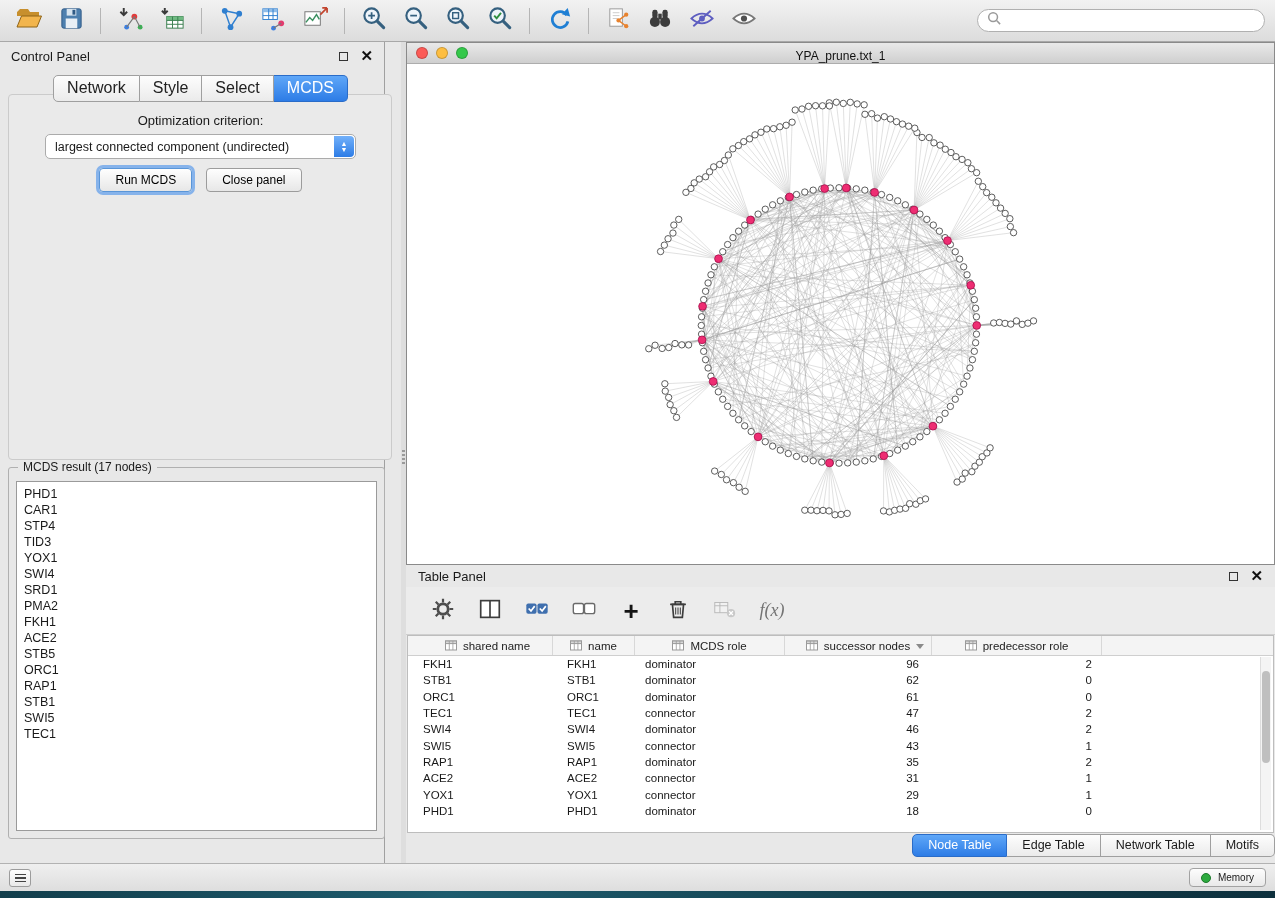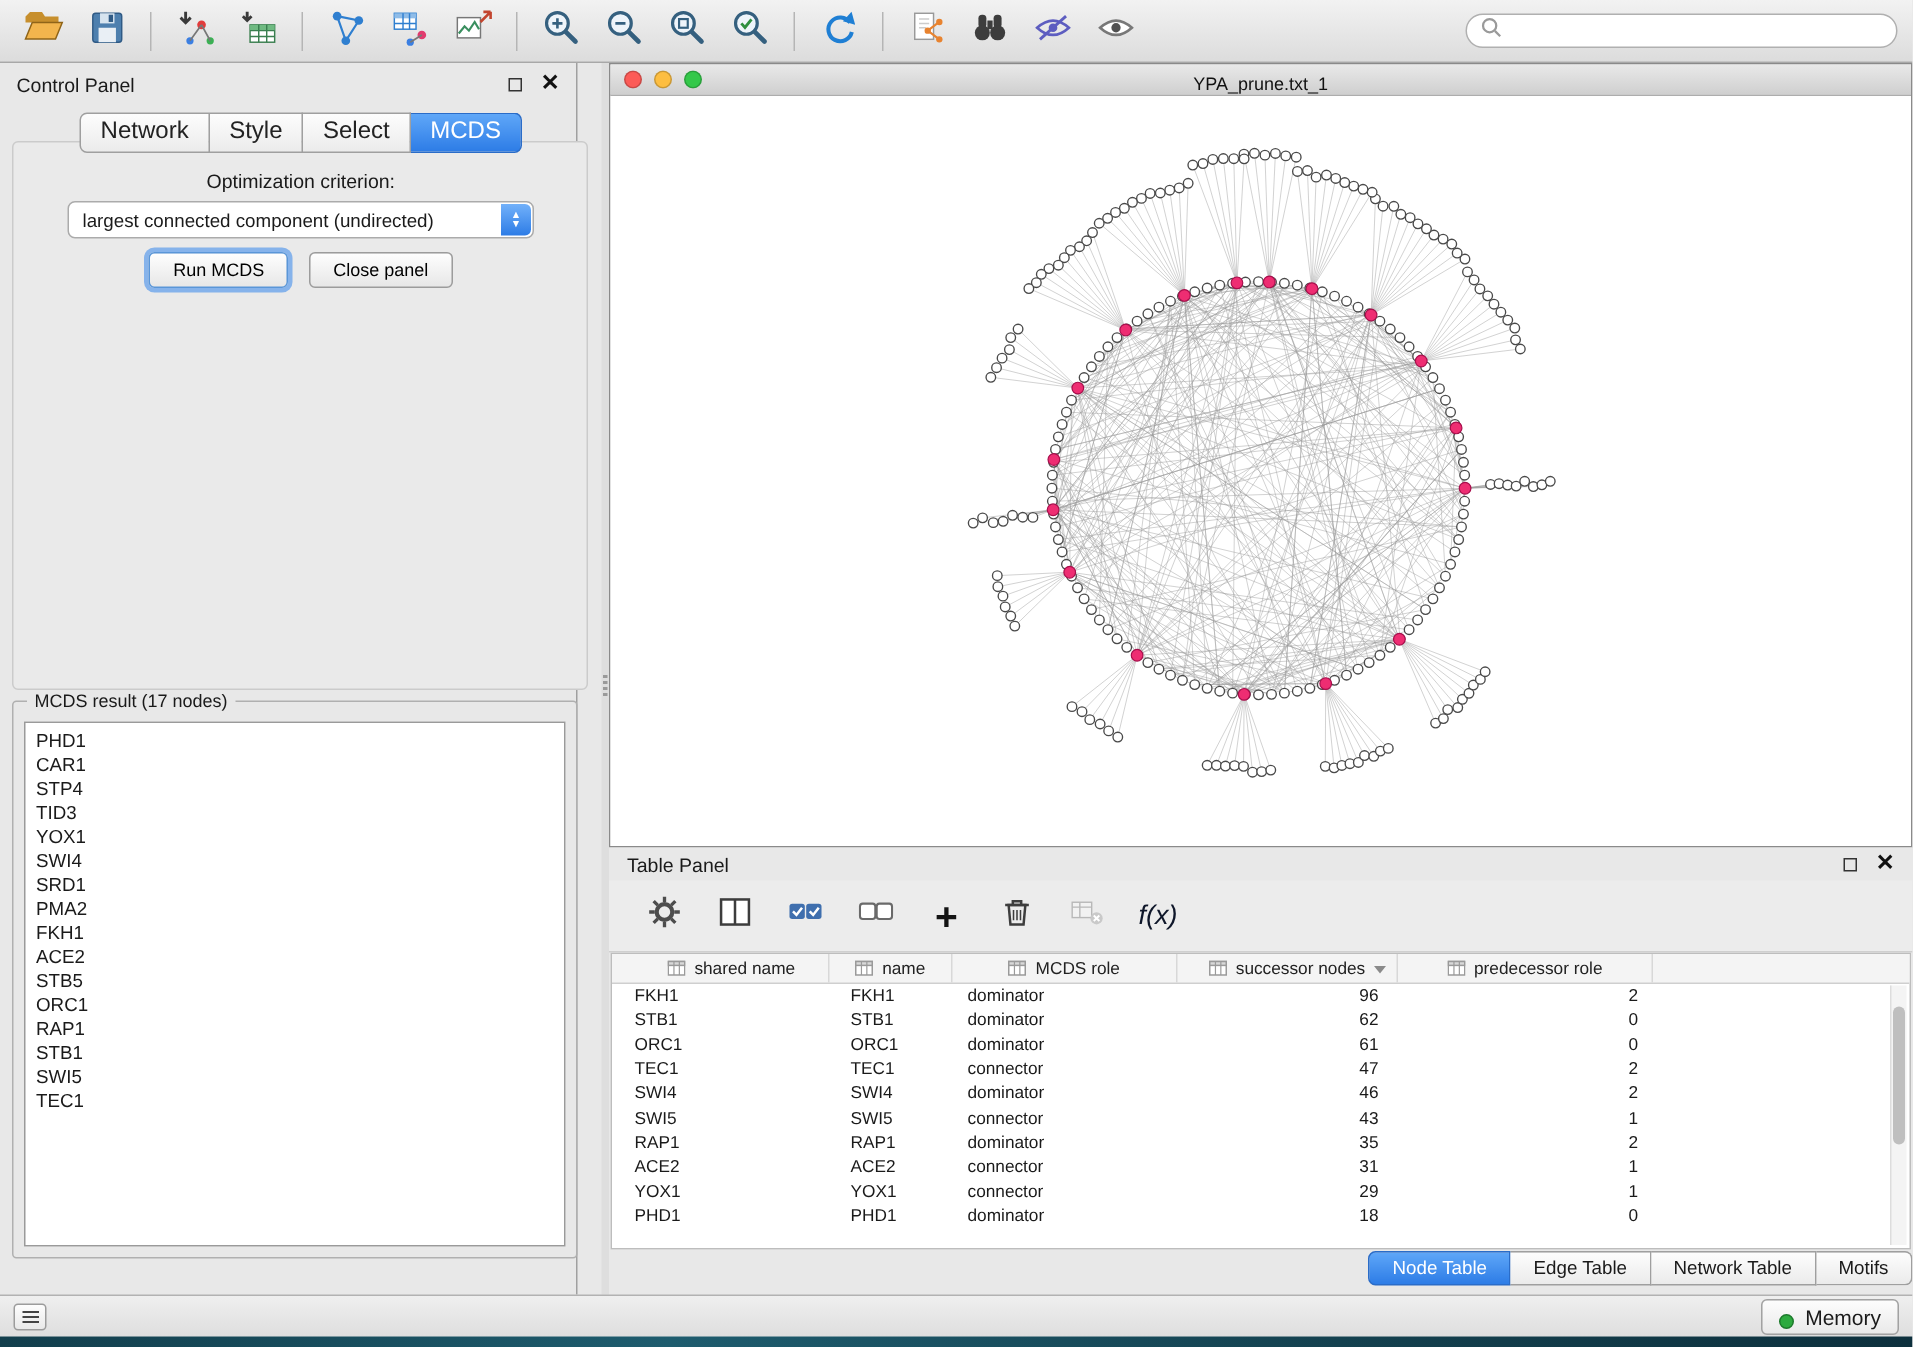--- a/index.html
+++ b/index.html
@@ -63,21 +63,21 @@
   .net-canvas { position:absolute; left:0; top:21px; right:0; bottom:0; background:#fff; }
   .net-canvas svg { width:100%; height:100%; display:block; }
 
   
   .table-panel { position:absolute; left:406px; top:565px; width:869px; height:298px; background:#e8e8e8; }
   .tp-header { height:22px; display:flex; align-items:center; padding:0 12px; font-size:13px; }
   .tp-toolbar { position:absolute; left:0; top:22px; width:869px; height:48px; display:flex; align-items:center; gap:17px;
     padding-left:22px; background:#ececec; border-bottom:1px solid #cfcfcf; }
   .tt-btn { width:30px; height:30px; display:flex; align-items:center; justify-content:center; }
   .plus-glyph { font-size:26px; font-weight:bold; color:#141414; line-height:24px; }
-  .fx-glyph { font-family:Liberation Sans, sans-serif; font-style:italic; color:#0f172a; font-size:18px; }
+  .fx-glyph { font-family:Liberation Serif, serif; font-style:italic; color:#737373; font-size:18px; }
 
   .table-wrap { position:absolute; left:1px; top:70px; width:867px; height:198px; background:#fff; border:1px solid #bdbdbd; }
   .thead { display:flex; height:20px; background:#f4f4f4; border-bottom:1px solid #cfcfcf; font-size:11.5px; color:#222; }
   .thcell { display:flex; align-items:center; justify-content:center; gap:6px; border-right:1px solid #d8d8d8; position:relative; }
   .sort-chevron { width:0; height:0; border-left:4px solid transparent; border-right:4px solid transparent;
     border-top:5px solid #8a8a8a; position:absolute; right:7px; top:8px; }
   .tbody { font-size:11.5px; }
   .trow { display:flex; height:16.3px; align-items:center; }
   .tcell { overflow:hidden; white-space:nowrap; }
   .c0 { width:145px; padding-left:15px; }
@@ -95,21 +95,21 @@
   .tp-tab:last-child { border-radius:0 5px 5px 0; }
   .tp-tab.active { background:linear-gradient(#5fa7f8,#2d7ce6); color:#fff; border-color:#2a6cc8; }
 
   
   .status-bar { position:absolute; left:0; top:863px; width:1275px; height:28px;
     background:linear-gradient(#efefef,#dedede); border-top:1px solid #b2b2b2;
     display:flex; align-items:center; padding:0 9px; }
   .list-btn { width:22px; height:18px; border:1px solid #9c9c9c; border-radius:3px; background:linear-gradient(#fdfdfd,#e9e9e9);
     display:flex; align-items:center; justify-content:center; }
   .hamburger { width:11px; height:8px; background:repeating-linear-gradient(#444 0 1.5px, transparent 1.5px 3.4px); }
-  .memory-btn { margin-left:auto; display:flex; align-items:flex-end; gap:7px; font-size:14px; padding:3px 11px;
+  .memory-btn { margin-left:auto; display:flex; align-items:flex-end; gap:7px; font-size:10px; padding:3px 11px;
     border:1px solid #a2a2a2; border-radius:4px; background:linear-gradient(#fdfdfd,#e9e9e9); }
   .mem-dot { width:10px; height:10px; border-radius:50%; background:#2daa3f; border:1px solid #1d7a2c; }
 
   .wallpaper { position:absolute; left:0; top:891px; width:1275px; height:7px;
     background:linear-gradient(90deg,#123e4c,#1e5c6e 35%,#14414f 70%,#0d303d); }
 </style>
 </head>
 <body>
 
 <div class="app">

